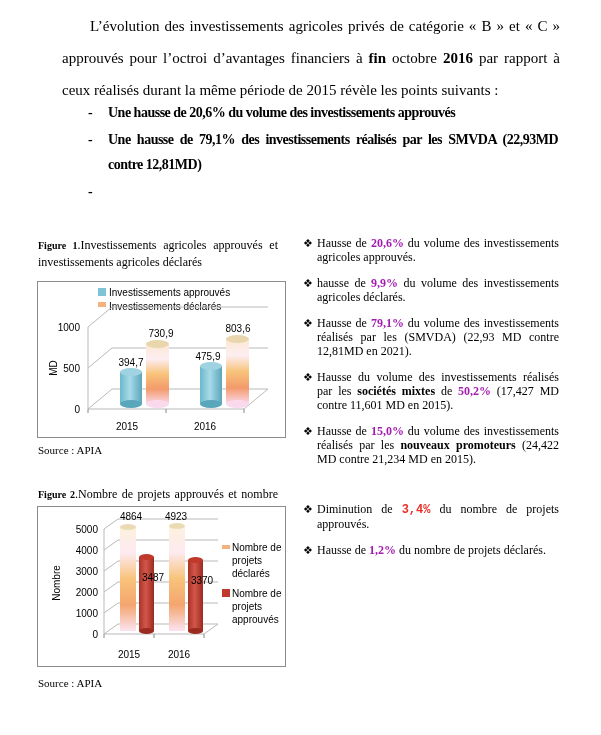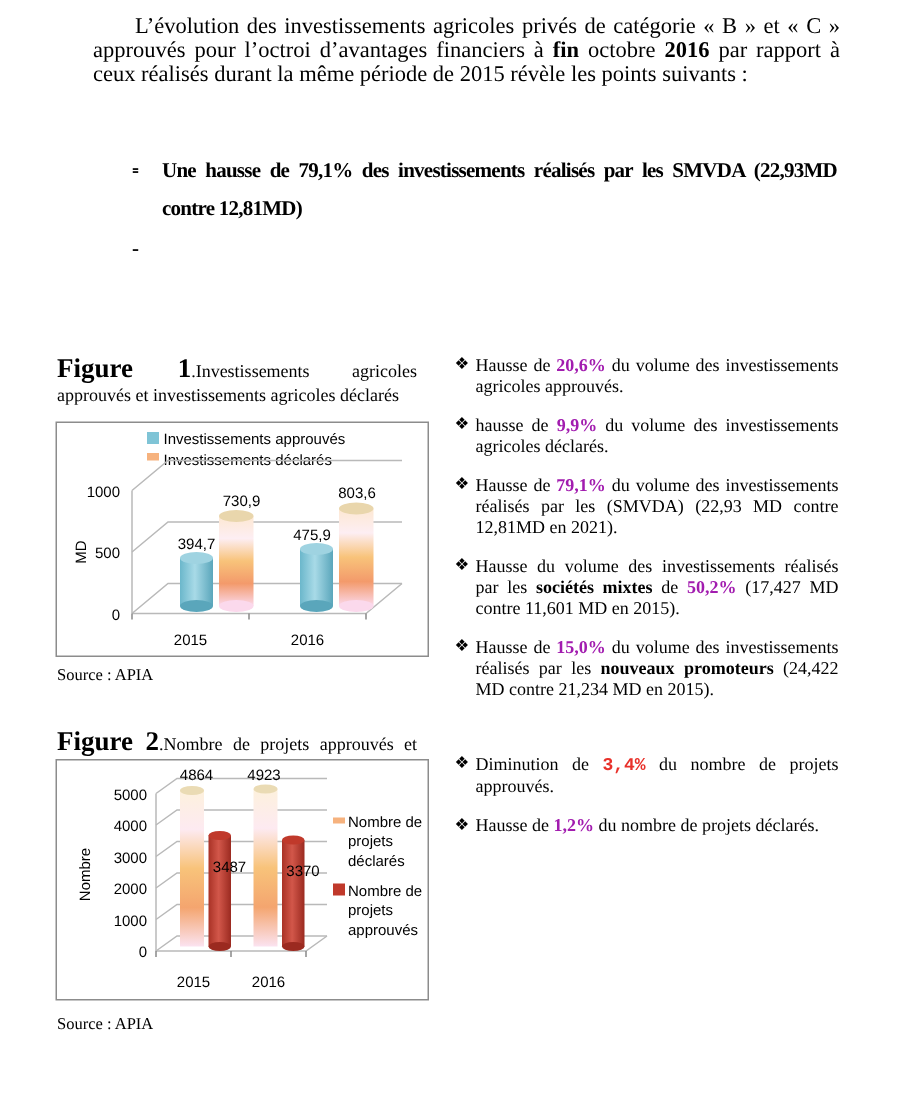--- a/index.html
+++ b/index.html
@@ -1,43 +1,43 @@
 <!DOCTYPE html>
 <html><head>
 <meta charset="utf-8">
 <style>
   html,body{margin:0;padding:0;background:#fff;}
   body{width:601px;height:735px;position:relative;overflow:hidden;font-family:"Liberation Serif",serif;color:#000;}
-  .intro{position:absolute;left:62px;top:10px;width:498px;font-size:15px;line-height:16px;text-align:justify;}
+  .intro{position:absolute;left:62px;top:10px;width:498px;font-size:15px;line-height:32px;text-align:justify;}
   .intro p{margin:0;text-indent:0;}
   .bullets{position:absolute;left:88px;top:100px;width:470px;margin:0;padding:0;list-style:none;font-weight:bold;font-size:14px;letter-spacing:-0.5px;line-height:25px;}
   .bullets li{position:relative;padding-left:20px;margin-bottom:2px;text-align:justify;}
   .bullets li .dash{position:absolute;left:0;top:0;}
   .fig-caption{position:absolute;font-size:12px;line-height:16px;text-align:justify;}
-  .fig-caption b{font-size:18px;}
+  .fig-caption b{font-size:10px;}
   .source{position:absolute;font-size:11px;font-weight:normal;}
   .chart-box{position:absolute;border:1px solid #8c8c8c;background:#fff;}
   .chart-box svg{display:block;}
   .right-col{position:absolute;left:303px;top:236px;width:256px;font-size:12px;line-height:14px;}
   .rb{position:relative;padding-left:14px;text-align:justify;margin-bottom:12px;}
   .rb .star{position:absolute;left:0;top:0;font-size:11px;}
   .hl{color:#a21caf;font-weight:bold;}
   .hl-red{color:#e8312a;font-weight:bold;font-family:Liberation Mono, monospace;}
   .b{font-weight:bold;margin-top:27px;}
   .sans{font-family:"Liberation Sans",sans-serif;}
 </style>
 </head>
 <body>
 
 <div class="intro">
   <p><span style="display:inline-block;width:0;"></span><span style="padding-left:28px;"></span><span>L’évolution des investissements agricoles privés de catégorie « B » et « C » approuvés pour l’octroi d’avantages financiers à </span><b>fin</b><span>  octobre </span><b>2016</b><span> par rapport à ceux réalisés durant la même période de 2015 révèle  les points suivants :</span></p>
 </div>
 
 <ul class="bullets">
-  <li><span class="dash">-</span></li>
+  <li><span class="dash">-</span><span>Une hausse de 20,6% du volume des investissements approuvés</span></li>
   <li><span class="dash">-</span><span>Une hausse de 79,1% des investissements réalisés par les SMVDA (22,93MD contre 12,81MD)</span></li>
   <li><span class="dash">-</span></li>
 </ul>
 
 <div class="fig-caption" style="left:38px;top:237px;width:240px;">
   <b>Figure 1</b><span>.Investissements agricoles approuvés et investissements agricoles déclarés</span>
 </div>
 
 <div class="chart-box" style="left:37px;top:281px;width:247px;height:155px;">
   <svg width="247" height="155" viewBox="0 0 247 155" class="sans" font-family="Liberation Sans, sans-serif">

